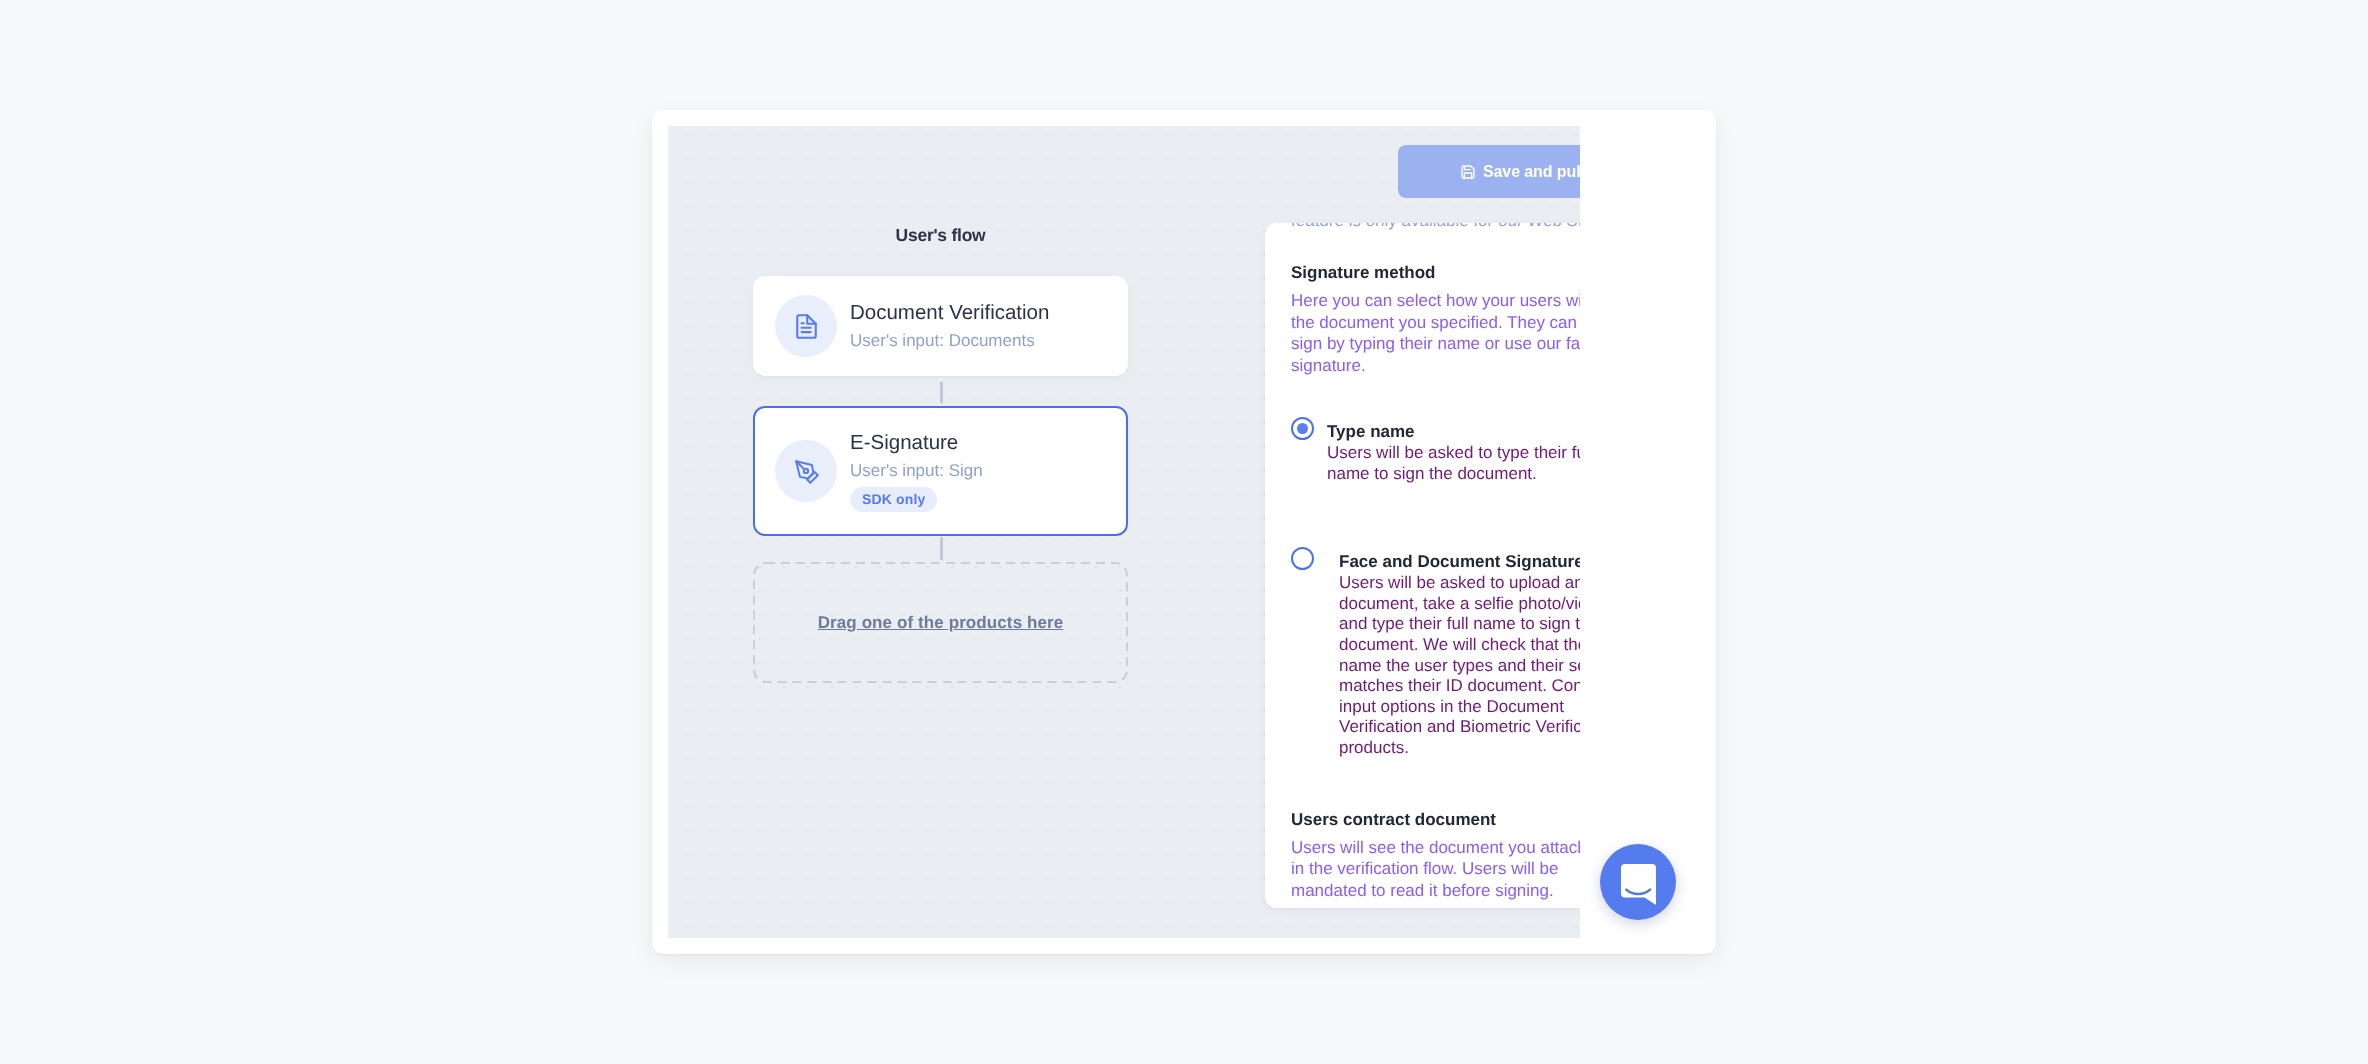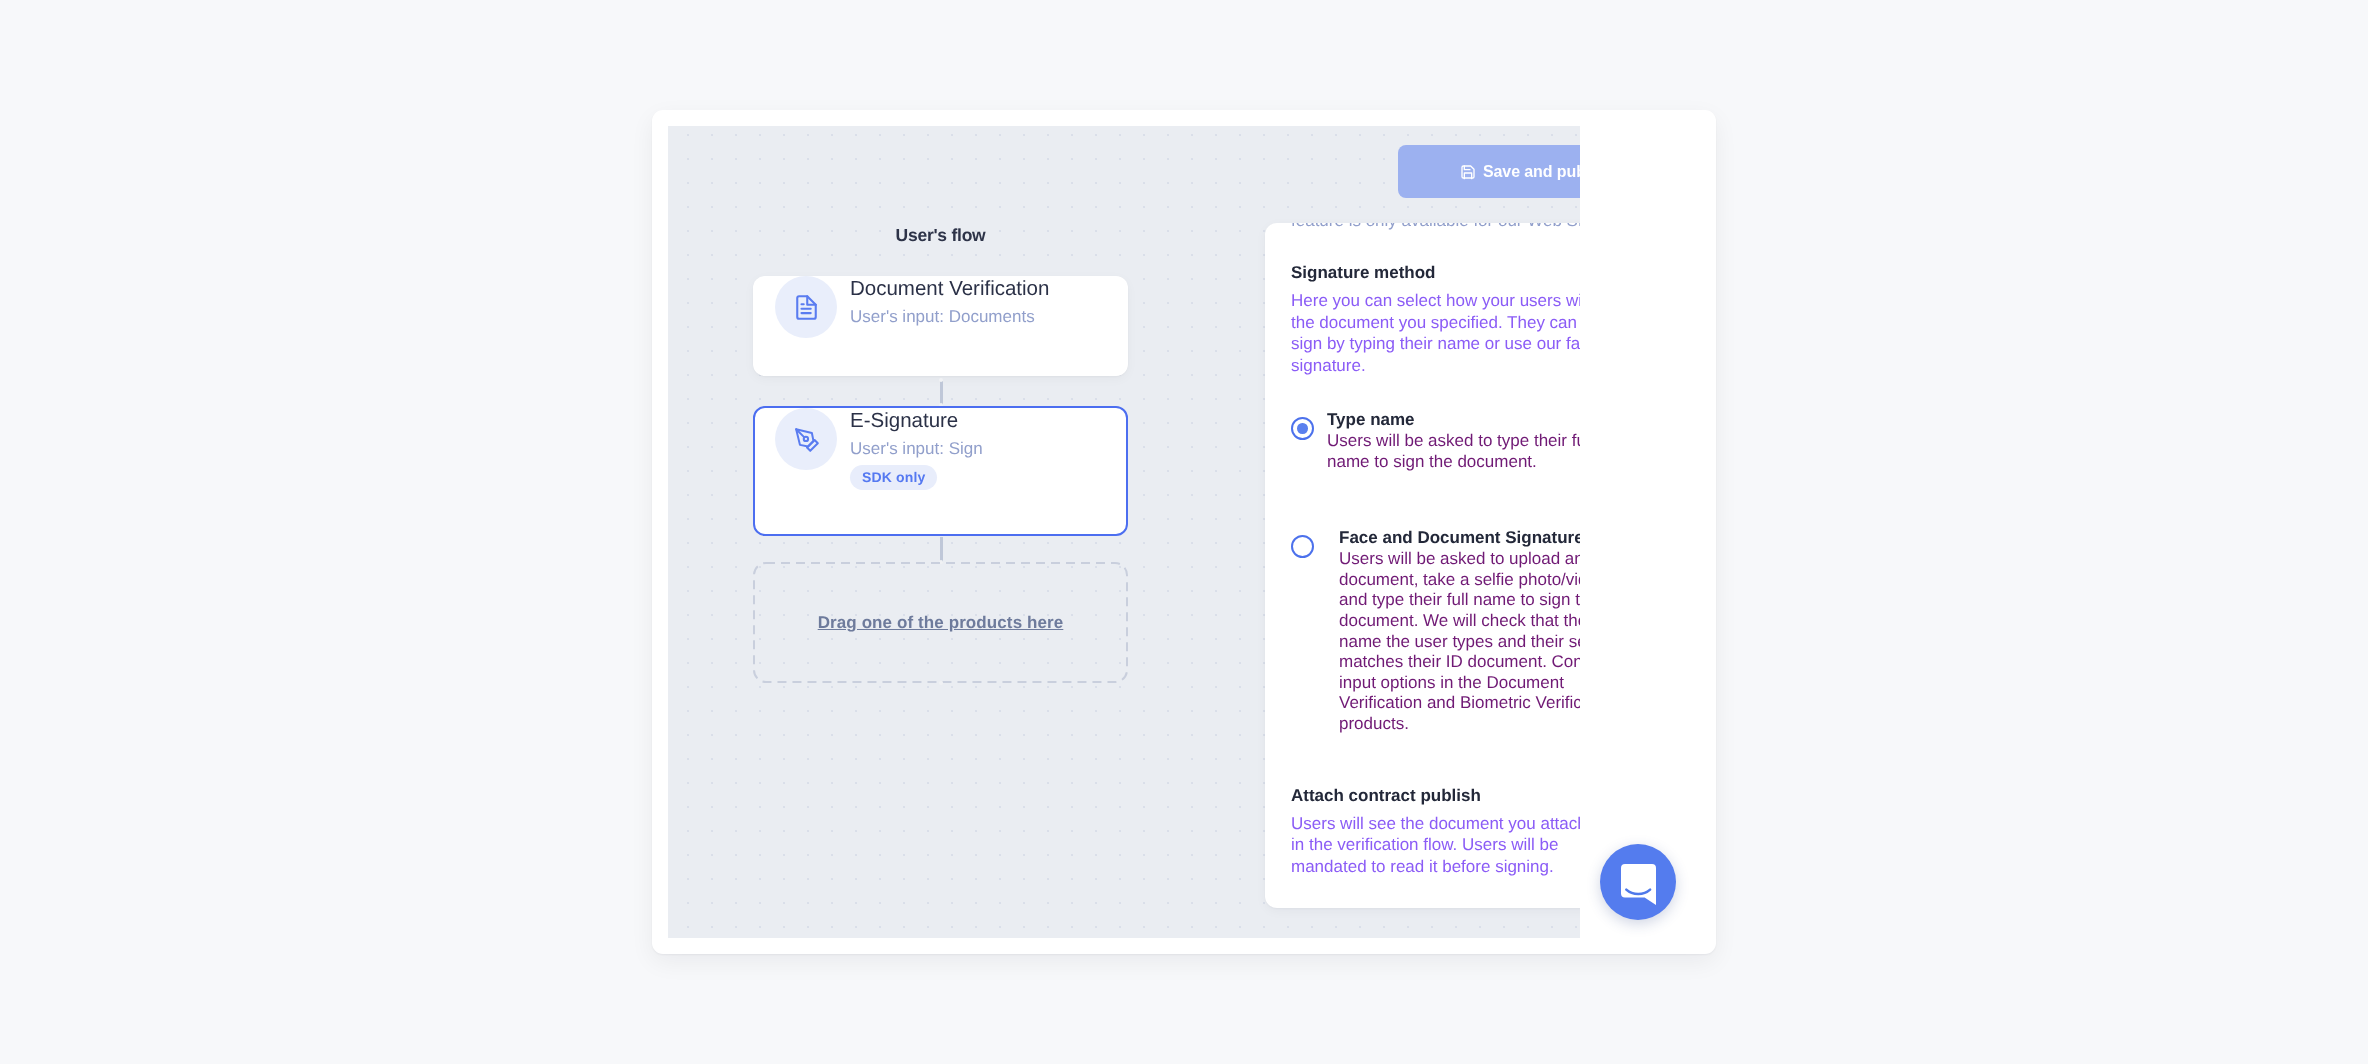--- a/index.html
+++ b/index.html
@@ -42,21 +42,21 @@
   
   .flow-col { position:absolute; left:85px; top:0; width:375px; }
   .flow-title {
     text-align:center; font-size:17.5px; font-weight:700; color:#2d3348;
     margin-top:99px; letter-spacing:-.25px;
   }
 
   .node {
     position:absolute; width:375px; background:#fff; border-radius:12px;
     box-shadow:0 1px 2px rgba(16,24,40,.03), 0 3px 12px rgba(16,24,40,.035);
-    display:flex; align-items:flex-start; padding-left:22px;
+    display:flex; align-items:center; padding-left:22px;
   }
   .node.selected { border:2px solid #4c6ef0; box-shadow:none; padding-left:20px; }
   .node .icon-wrap {
     width:62px; height:62px; border-radius:50%; background:#e9eefb;
     display:flex; align-items:center; justify-content:center; flex:0 0 62px;
   }
   .node .body { margin-left:13px; }
   .node .n-title { font-size:20.5px; color:#2b3147; line-height:25px; }
   .node .n-sub { font-size:17px; color:#919fcb; line-height:23px; margin-top:4px; }
   .badge {
@@ -102,21 +102,21 @@
 
   .radio-row { display:flex; }
   .radio {
     flex:0 0 23px; width:23px; height:23px; border-radius:50%;
     border:2.2px solid #4c71ec; margin-top:8px; position:relative; background:#fff;
   }
   .radio.checked::after {
     content:""; position:absolute; left:4.2px; top:4.2px; width:10.4px; height:10.4px;
     border-radius:50%; background:#5b80ee;
   }
-  .radio-body { margin-left:13px; width:291px; }
+  .radio-body { margin-left:13px; width:291px;margin-top:12px; }
   .r-title { font-size:17px; font-weight:700; color:#232839; line-height:22px; }
   .r-desc { font-size:17px; color:#701a75; line-height:20.6px; }
   .opt1 { margin-top:33px; }
   .opt2 { margin-top:55px;gap:12px; }
 
   .scroll-track {
     position:absolute; left:400px; top:205px; width:6px; height:398px;
     border-radius:3px; background:#e2e6ee;
   }
 
@@ -213,21 +213,21 @@
         </div>
 
         <div class="radio-row opt2">
           <div class="radio"></div>
           <div class="radio-body">
             <div class="r-title">Face and Document Signature</div>
             <div class="r-desc">Users will be asked to upload an ID document, take a selfie photo/video, and type their full name to sign the document. We will check that the name the user types and their selfie matches their ID document. Configure input options in the Document Verification and Biometric Verification products.</div>
           </div>
         </div>
 
-        <div class="p-h attach-h">Attach contract publish</div>
+        <div class="p-h attach-h">Users contract document</div>
         <div class="p-desc">Users will see the document you attach here in the verification flow. Users will be mandated to read it before signing.</div>
       </div>
       <div class="scroll-track"></div>
     </div>
 
   </div>
 </div>
 
 <div class="intercom">
   <span>

